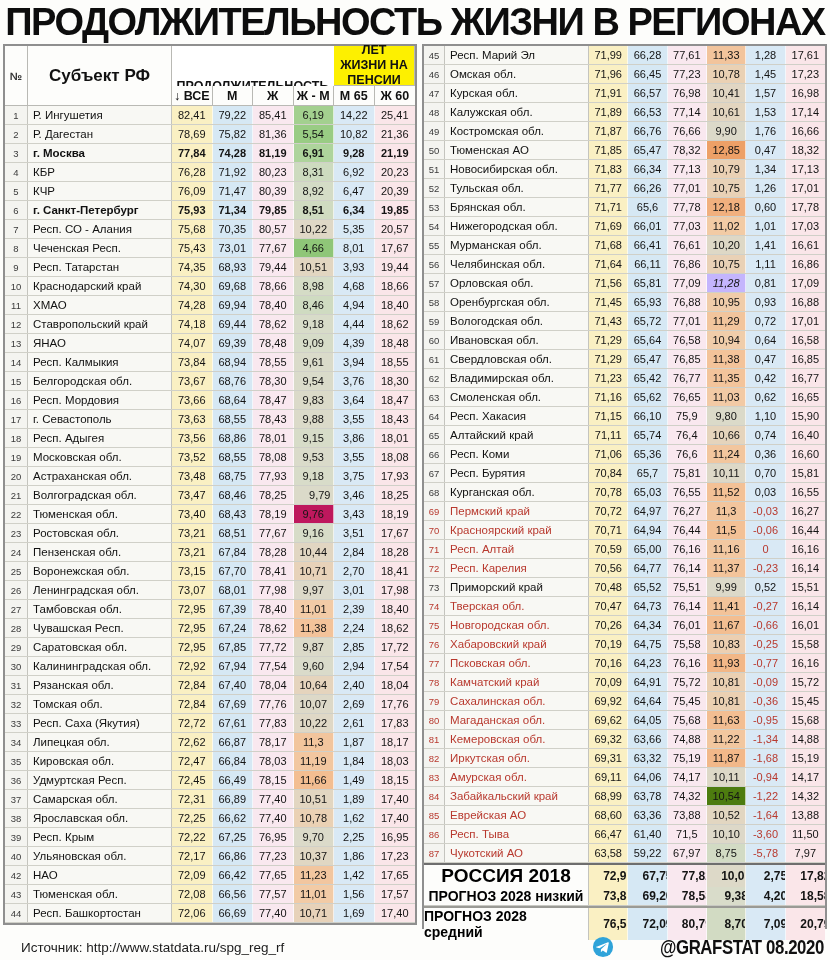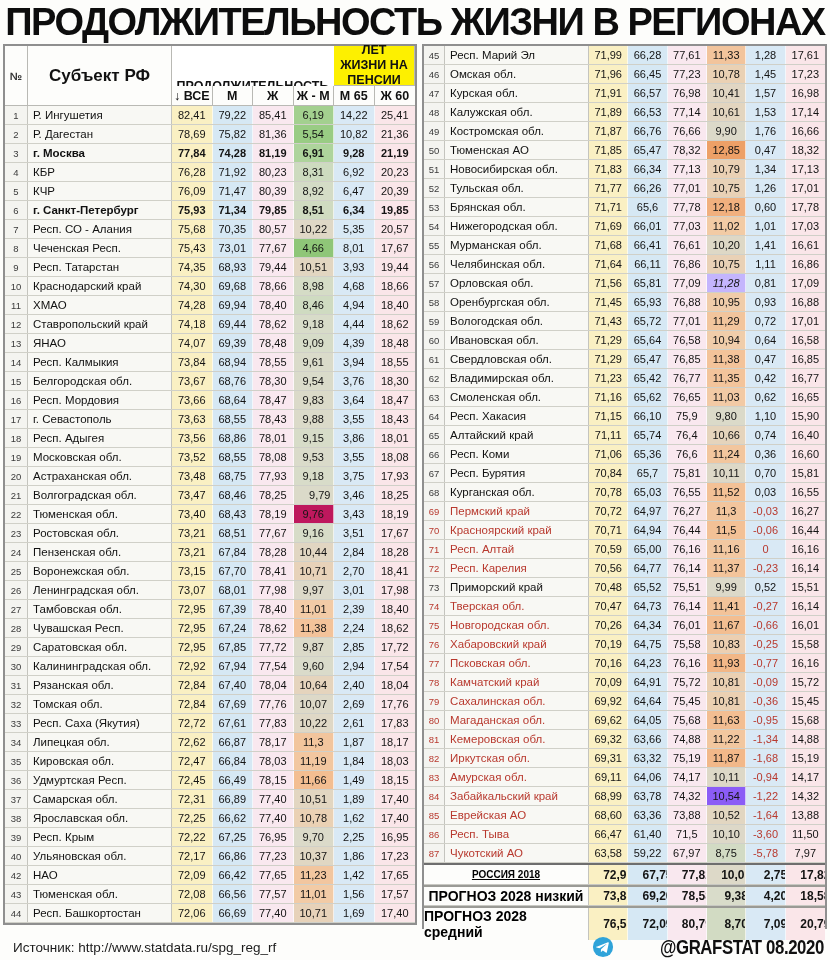--- a/index.html
+++ b/index.html
@@ -42,26 +42,26 @@
   .redname .name,.redname .n{color:#b8392e;}
   .negval{color:#b8392e !important;}
 
   
   .sumrow{display:grid;grid-template-columns:165px repeat(6,1fr);box-sizing:border-box;
           border-bottom:1px solid #c8c8c2;}
   .sumrow .lab{display:flex;align-items:center;justify-content:center;font-weight:bold;
                background:#fdfdfb;border-right:1px solid #c4c4be;}
   .sumrow .v{font-weight:bold;font-size:12px;padding-left:20px;}
   .sum-big{height:22px;border-top:2px solid #6e6e6e;}
-  .sum-big .lab{font-size:10px;text-decoration:underline;}
+  .sum-big .lab{font-size:19px;}
   .sum-small{height:21px;border-top:2px solid #9a9a95;}
   .sum-small .lab{font-size:14px;}
 
   
-  .footer{display:flex;justify-content:space-between;align-items:center;padding:6px 6px 0 13px;}
+  .footer{display:flex;justify-content:space-between;align-items:center;padding:6px 6px 0 21px;}
   .src{font-size:13.5px;color:#1c1c1c;}
   .credit{display:flex;align-items:center;gap:5px;}
   .credit-text{font-size:21px;font-weight:700;letter-spacing:-.5px;color:#101010;
                transform:scaleX(.8);transform-origin:right center;white-space:nowrap;}
   .tg{width:22px;height:22px;flex:none;}
 </style>
 </head>
 <body>
 
 <div class="page">
@@ -907,21 +907,21 @@
             <div class="c v gap" style="background: rgb(221, 216, 199);">10,11</div>
             <div class="c v m65 negval">-0,94</div>
             <div class="c v f60">14,17</div>
           </div>
           <div class="tr redname">
             <div class="c n">84</div>
             <div class="c name">Забайкальский край</div>
             <div class="c v all">68,99</div>
             <div class="c v m">63,78</div>
             <div class="c v f">74,32</div>
-            <div class="c v gap" style="background: #8b5cf6; text-align: right;">10,54</div>
+            <div class="c v gap" style="background: #4d7c0f; text-align: right;">10,54</div>
             <div class="c v m65 negval">-1,22</div>
             <div class="c v f60">14,32</div>
           </div>
           <div class="tr redname">
             <div class="c n">85</div>
             <div class="c name">Еврейская АО</div>
             <div class="c v all">68,60</div>
             <div class="c v m">63,36</div>
             <div class="c v f">73,88</div>
             <div class="c v gap" style="background: rgb(226, 214, 193);">10,52</div>

